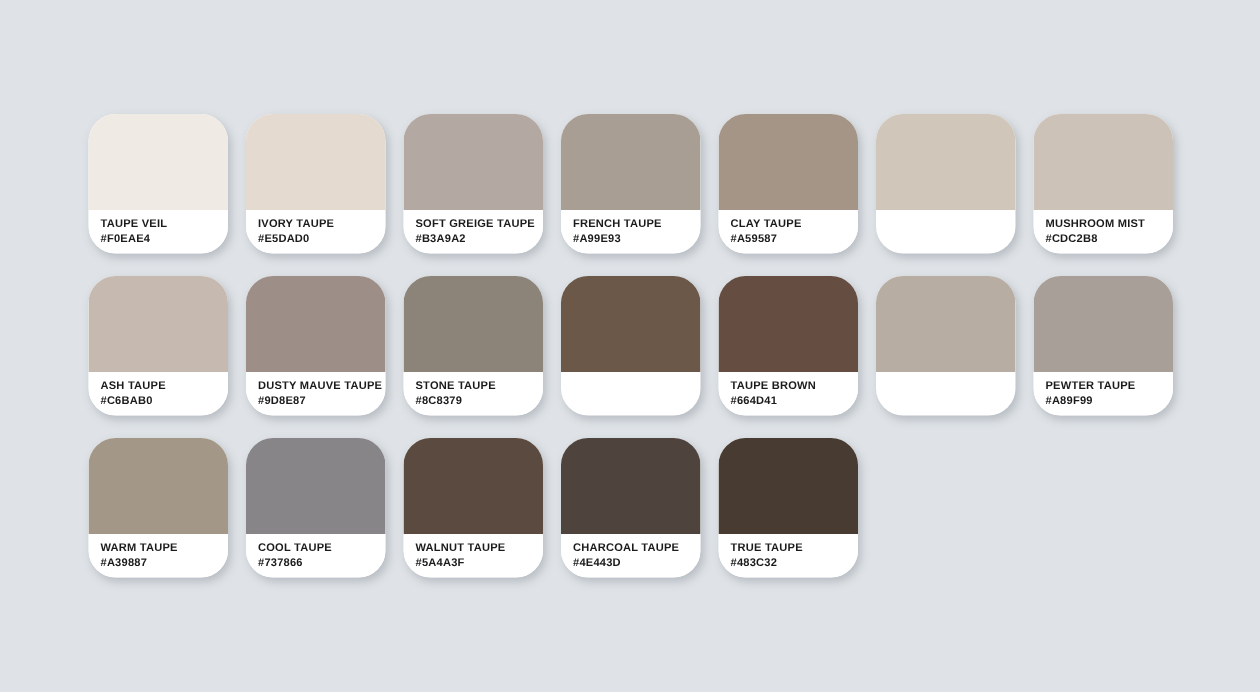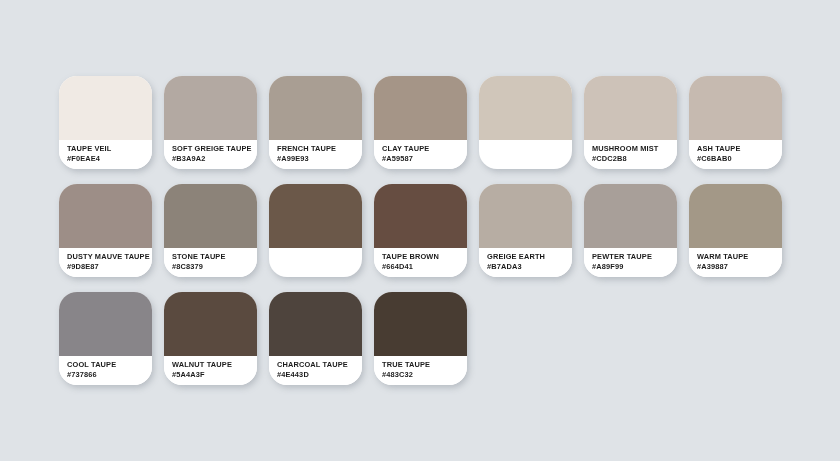--- a/index.html
+++ b/index.html
@@ -86,20 +86,27 @@
 <div id="palette-board" style="background: rgb(223, 227, 231);">
   <div class="swatch-grid">
       <div class="swatch-card">
         <div class="swatch-color" style="background: rgb(240, 234, 228);"></div>
         <div class="swatch-label">
           <span class="swatch-name">TAUPE VEIL</span>
           <span class="swatch-hex">#F0EAE4</span>
         </div>
       </div>
       <div class="swatch-card">
+        <div class="swatch-color" style="background: rgb(229, 218, 208);"></div>
+        <div class="swatch-label">
+          <span class="swatch-name">IVORY TAUPE</span>
+          <span class="swatch-hex">#E5DAD0</span>
+        </div>
+      </div>
+      <div class="swatch-card">
         <div class="swatch-color" style="background: rgb(179, 169, 162);"></div>
         <div class="swatch-label">
           <span class="swatch-name">SOFT GREIGE TAUPE</span>
           <span class="swatch-hex">#B3A9A2</span>
         </div>
       </div>
       <div class="swatch-card">
         <div class="swatch-color" style="background: rgb(169, 158, 147);"></div>
         <div class="swatch-label">
           <span class="swatch-name">FRENCH TAUPE</span>
@@ -149,24 +156,20 @@
       </div>
       <div class="swatch-card">
         <div class="swatch-color" style="background: rgb(102, 77, 65);"></div>
         <div class="swatch-label">
           <span class="swatch-name">TAUPE BROWN</span>
           <span class="swatch-hex">#664D41</span>
         </div>
       </div>
       <div class="swatch-card">
         <div class="swatch-color" style="background: rgb(183, 173, 163);"></div>
-        <div class="swatch-label">
-          <span class="swatch-name">GREIGE EARTH</span>
-          <span class="swatch-hex">#B7ADA3</span>
-        </div>
       </div>
       <div class="swatch-card">
         <div class="swatch-color" style="background: rgb(168, 159, 153);"></div>
         <div class="swatch-label">
           <span class="swatch-name">PEWTER TAUPE</span>
           <span class="swatch-hex">#A89F99</span>
         </div>
       </div>
       <div class="swatch-card">
         <div class="swatch-color" style="background: rgb(163, 152, 135);"></div>

